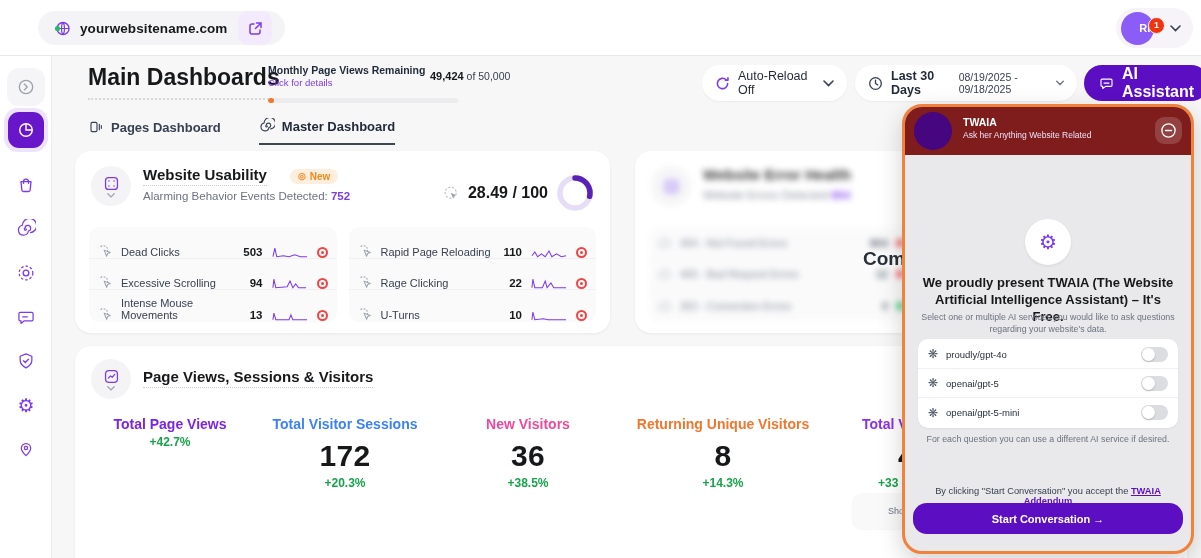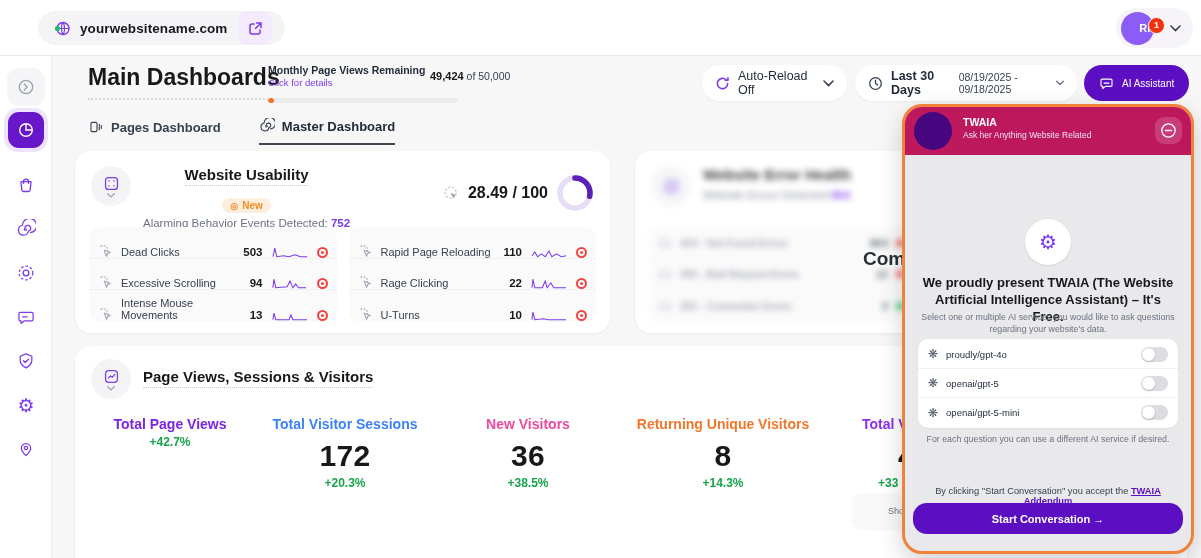--- a/index.html
+++ b/index.html
@@ -29,32 +29,32 @@
   .quota-link{font-size:9.5px;color:#7C3AED;margin-top:1px;cursor:pointer;}
   .quota-value{position:absolute;left:162px;top:6px;font-size:10.5px;color:#374151;white-space:nowrap;}
   .quota-value b{font-size:11px;color:#17181A;}
   .quota-bar{position:absolute;left:0;top:34px;width:190px;height:5px;border-radius:3px;background:#ECECEE;overflow:hidden;}
   .quota-fill{height:100%;width:6px;background:#F2762B;border-radius:3px;}
   .pill-btn{position:absolute;top:9px;height:36px;border-radius:18px;background:#fff;box-shadow:0 1px 2px rgba(16,24,40,.05);display:flex;align-items:center;gap:8px;padding:0 13px;cursor:pointer;}
   .pill-btn .lbl{font-size:12.5px;color:#1F2937;}
   .pill-btn .lbl.b{font-weight:700;}
   .pill-btn .dates{font-size:10.5px;color:#374151;}
   .ai-btn{position:absolute;left:1032px;top:9px;height:36px;border-radius:18px;background:#5B0EC2;display:flex;align-items:center;gap:8px;padding:0 15px;cursor:pointer;}
-  .ai-btn .lbl{font-size:10px;font-weight:400;color:#fff;}
+  .ai-btn .lbl{font-size:16px;font-weight:700;color:#fff;}
   .tabs{position:absolute;left:36px;top:62px;display:flex;gap:38px;}
   .tab{display:flex;align-items:center;gap:7px;padding-bottom:9px;cursor:pointer;}
   .tab .t{font-size:13px;font-weight:600;color:#374151;}
   .tab.active{border-bottom:2px solid #3F4652;}
   .tab.active .t{color:#1F2937;}
   
   .card{position:absolute;background:#fff;border-radius:16px;box-shadow:0 1px 3px rgba(16,24,40,.06);}
   .card-head{display:flex;align-items:flex-start;padding:15px 16px 0 16px;}
   .icon-holder{width:40px;height:40px;border-radius:50%;background:#F4F4F6;display:flex;flex-direction:column;align-items:center;justify-content:center;gap:1px;flex:none;cursor:pointer;}
   .ch-titles{margin-left:12px;}
-  .ch-title-row{display:flex;align-items:center;gap:12px;flex-direction:column;}
+  .ch-title-row{display:flex;align-items:center;gap:23px;}
   .ch-title{font-size:15px;font-weight:700;color:#17181A;border-bottom:1px dotted #C9C9CF;padding-bottom:2px;}
   .new-badge{display:flex;align-items:center;gap:4px;background:#FDEEDD;color:#F08A1D;font-size:10px;font-weight:700;border-radius:10px;padding:2px 8px;}
   .ch-sub{font-size:11.5px;color:#6B7280;margin-top:4px;}
   .ch-sub .pv{color:#7C3AED;font-weight:700;}
   .score-group{margin-left:auto;display:flex;align-items:center;gap:8px;margin-top:8px;}
   .score-text{font-size:16px;font-weight:700;color:#17181A;white-space:nowrap;}
   .u-cols{position:absolute;left:14px;right:14px;top:76px;display:flex;gap:12px;}
   .u-col{flex:1;background:#FAFAFB;border-radius:10px;padding:1px 0;}
   .u-row{height:31px;display:flex;align-items:flex-end;gap:9px;padding:0 9px;border-bottom:1px solid #F0F0F2;}
   .u-row:last-child{border-bottom:none;}
@@ -72,21 +72,21 @@
   .coming{position:absolute;left:811px;top:192px;font-size:19px;font-weight:600;color:#2A3038;z-index:10;white-space:nowrap;}
   
   .m-col{position:absolute;top:70px;width:190px;text-align:center;}
   .m-label{font-size:14px;font-weight:700;}
   .m-value{font-size:30px;font-weight:700;color:#17181A;margin-top:7px;letter-spacing:.3px;}
   .m-delta{font-size:12px;font-weight:600;color:#16A34A;margin-top:3px;}
   .sho-pill{position:absolute;left:800px;top:437px;width:120px;height:36px;background:#F9F9FA;border-radius:10px;box-shadow:0 1px 2px rgba(16,24,40,.04);z-index:5;}
   .sho-pill span{position:absolute;left:36px;top:13px;font-size:9px;color:#6B7280;}
   
   .twaia{position:absolute;left:902px;top:104px;width:292px;height:450px;border:3px solid #F0823C;border-radius:20px;background:#E9E8EA;z-index:40;overflow:hidden;box-shadow:0 8px 24px rgba(0,0,0,.18);}
-  .tw-head{position:absolute;left:0;top:0;right:0;height:48px;background:#be185d;}
+  .tw-head{position:absolute;left:0;top:0;right:0;height:48px;background:#7f1d1d;}
   .tw-avatar{position:absolute;left:9px;top:5px;width:38px;height:38px;border-radius:50%;background:#45067F;}
   .tw-name{position:absolute;left:58px;top:9px;font-size:10.5px;font-weight:700;color:#fff;}
   .tw-tag{position:absolute;left:58px;top:23px;font-size:8.5px;color:#EDE2FA;}
   .tw-min{position:absolute;right:9px;top:10px;width:27px;height:27px;border-radius:9px;background:rgba(255,255,255,.16);display:flex;align-items:center;justify-content:center;cursor:pointer;}
   .tw-gearwrap{position:absolute;left:50%;top:112px;transform:translateX(-50%);width:46px;height:46px;border-radius:50%;background:#fff;box-shadow:0 1px 3px rgba(0,0,0,.08);display:flex;align-items:center;justify-content:center;}
   .tw-heading{position:absolute;left:14px;right:14px;top:168px;font-size:13px;line-height:1.3;font-weight:700;color:#17181A;text-align:center;}
   .tw-sub{position:absolute;left:16px;right:16px;top:205px;font-size:8.8px;line-height:1.35;color:#6B7280;text-align:center;}
   .tw-list{position:absolute;left:13px;right:13px;top:232px;background:#fff;border-radius:10px;padding:1px 0;box-shadow:0 1px 2px rgba(16,24,40,.05);}
   .tw-row{height:29px;display:flex;align-items:center;gap:8px;padding:0 10px;border-bottom:1px solid #EFEFF1;cursor:pointer;}
   .tw-row:last-child{border-bottom:none;}

